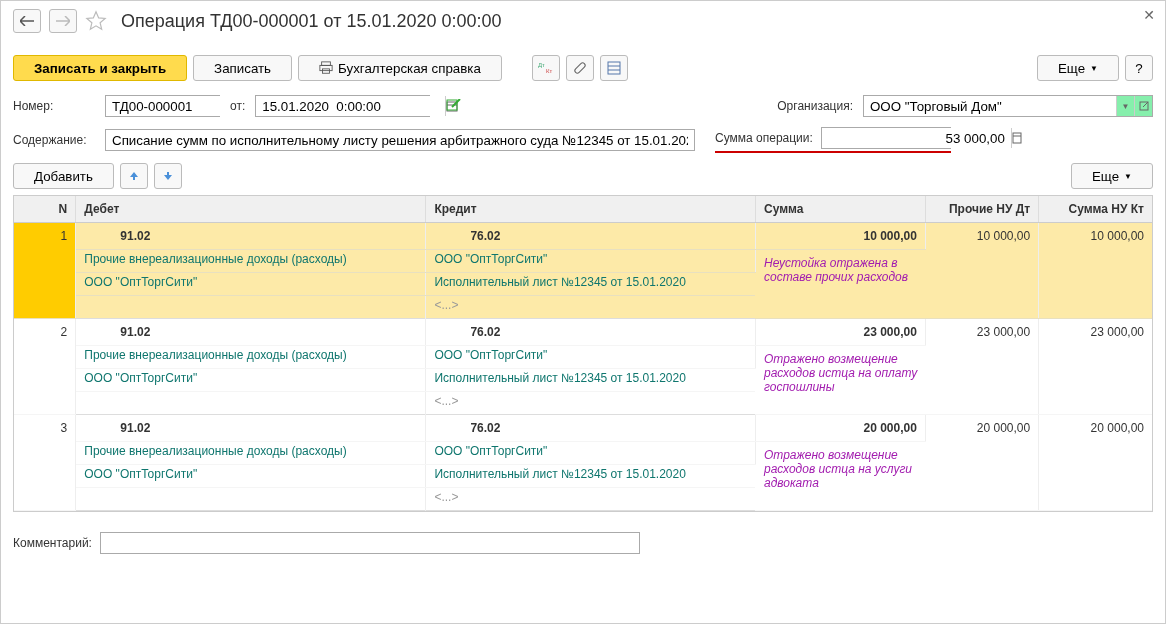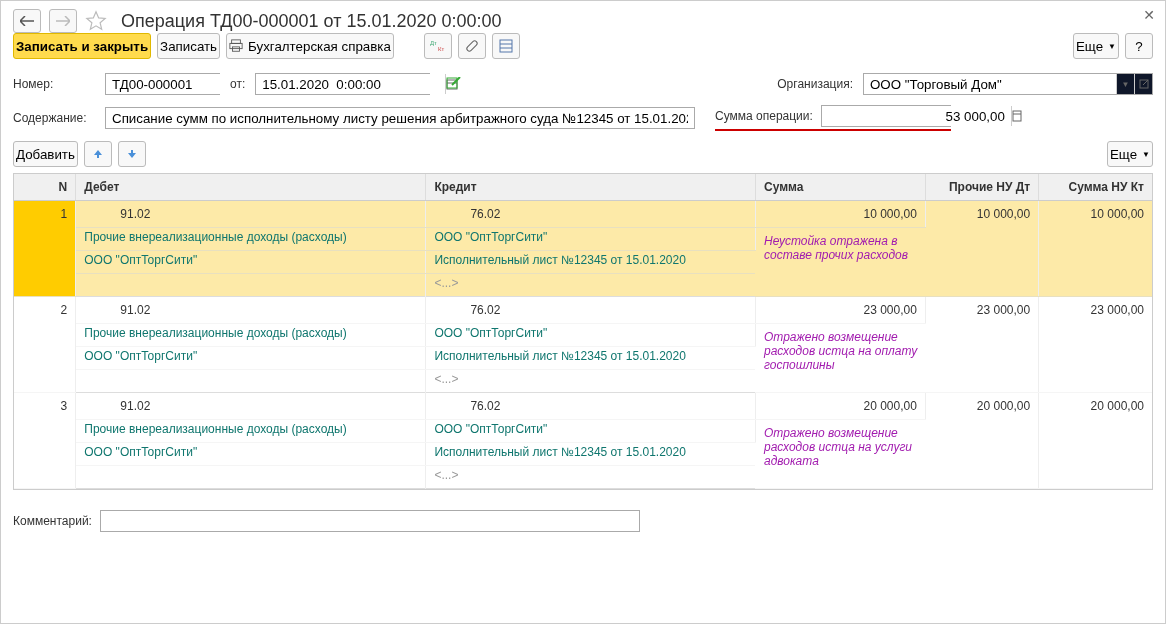--- a/index.html
+++ b/index.html
@@ -1,44 +1,44 @@
 <!DOCTYPE html>
 <html><head>
 <meta charset="utf-8">
 <style>
 * { box-sizing: border-box; margin: 0; padding: 0; }
 body { font-family: Arial, sans-serif; font-size: 12px; color: #333; background: #fff; }
 .window { width: 1166px; height: 624px; border: 1px solid #ccc; position: relative; padding: 8px 12px; }
 .close-x { position: absolute; top: 6px; right: 10px; font-size: 14px; color: #666; cursor: pointer; }
-.header-row { display: flex; align-items: center; gap: 8px; margin-bottom: 0; }
+.header-row { display: flex; align-items: center; gap: 8px; margin-bottom: 22px; }
 .nav-btn { width: 28px; height: 24px; border: 1px solid #bbb; border-radius: 3px; background: #f8f8f8; display: flex; align-items: center; justify-content: center; cursor: pointer; }
 .star-icon { width: 22px; height: 22px; color: #aaa; }
 .title { font-size: 18px; font-weight: 400; margin-left: 6px; }
 .toolbar { display: flex; align-items: center; gap: 6px; margin-bottom: 14px; }
-.btn { border: 1px solid #bbb; border-radius: 3px; background: #f8f8f8; padding: 5px 2px; cursor: pointer; display: flex; align-items: center; gap: 5px; height: 26px; }
+.btn { border: 1px solid #bbb; border-radius: 3px; background: #f8f8f8; padding: 5px 20px; cursor: pointer; display: flex; align-items: center; gap: 5px; height: 26px; }
 .btn-primary { background: #ffdb4d; border-color: #e0b800; font-weight: bold; }
 .icon-btn { width: 28px; padding: 0; justify-content: center; }
 .spacer { flex: 1; }
 .form-row { display: flex; align-items: center; gap: 10px; margin-bottom: 10px; }
 .label { color: #333; }
-.input-group { display: flex; border: 1px solid #aaa; height: 22px; background: #0f172a; }
+.input-group { display: flex; border: 1px solid #aaa; height: 22px; background: #86efac; }
 .input-group input { border: none; outline: none; padding: 0 6px; height: 20px; flex: 1; }
 .input-group .addon { border-left: 1px solid #ccc; width: 18px; height: 20px; display: flex; align-items: center; justify-content: center; cursor: pointer; color: #666; }
 .sum-underline { border-bottom: 2px solid #c00; padding-bottom: 2px; }
 .grid-toolbar { display: flex; align-items: center; gap: 6px; margin: 6px 0; }
 .table-wrap { border: 1px solid #ccc; }
 table { width: 100%; border-collapse: collapse; }
 th { background: #f0f0f0; text-align: left; padding: 6px 8px; border-right: 1px solid #ddd; border-bottom: 1px solid #ccc; font-weight: bold; }
 th:last-child { border-right: none; }
 td { padding: 6px 8px; border-right: 1px solid #eee; vertical-align: top; }
 td:last-child { border-right: none; }
 .row-sep { border-bottom: 1px solid #ddd; }
 .num-col { text-align: right; width: 50px; }
 .amount { text-align: right; }
-.bold { font-weight: normal; padding-left: 44px; }
+.bold { font-weight: bold; padding-left: 44px; }
 .italic { font-style: italic; color: #a21caf; }
 .sub { color: #0f766e; padding-top: 2px; }
 .placeholder { color: #999; }
 .selected-row td { background: #fdeaa8; }
 .selected-row .num-cell { background: #ffcc00; }
 .inner-sep td { border-bottom: 1px solid #e8e0c0; }
 .inner-sep-w td { border-bottom: 1px solid #f5f5f5; }
 .comment-row { display: flex; align-items: center; gap: 8px; margin-top: 20px; }
 svg { display: block; }
 </style>

